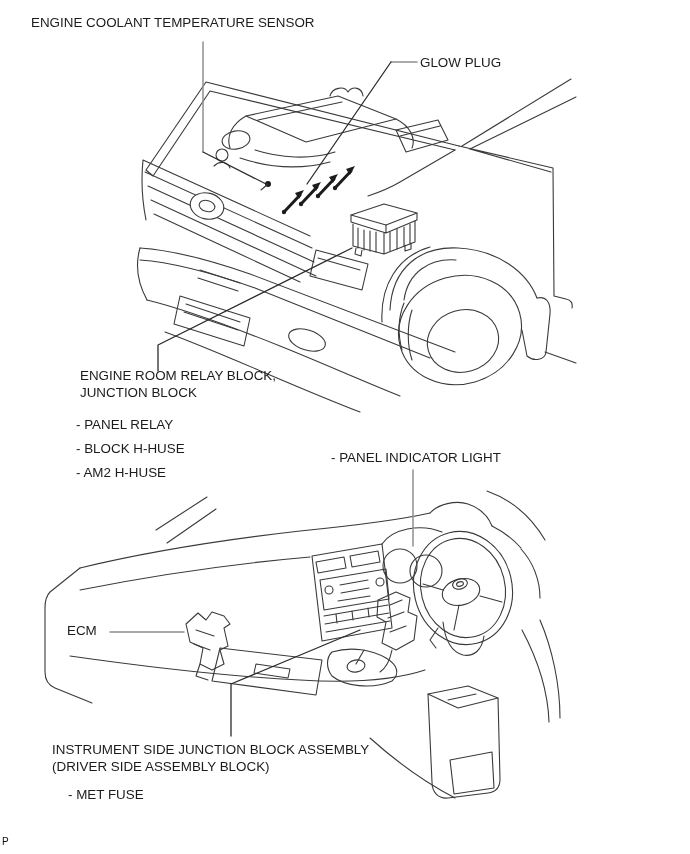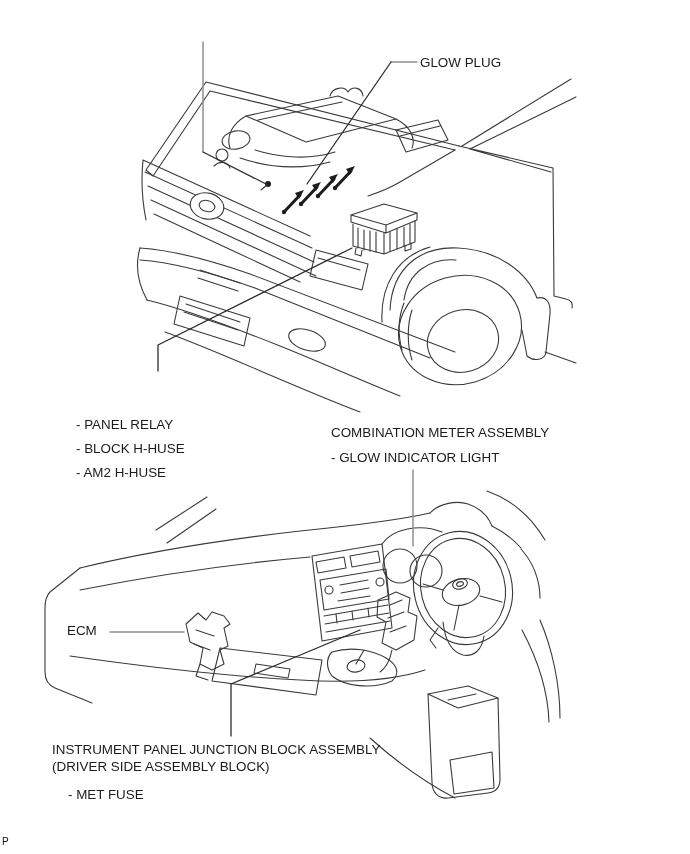--- a/index.html
+++ b/index.html
@@ -185,32 +185,36 @@
       </g>
       <g>
         <path d="M110,632 L184,632" stroke="#8f8f8f" stroke-width="1.5"></path>
       </g>
       <g>
         <path d="M231,736 L231,684 L360,630" stroke="#2b2b2b" stroke-width="1.3"></path>
       </g>
     </g>
   </svg>
 
+  <div class="lbl" style="left:31px;top:14px">ENGINE COOLANT TEMPERATURE SENSOR</div>
 
   <div class="lbl" style="left:420px;top:54px">GLOW PLUG</div>
 
+  <div class="lbl" style="left:80px;top:367px">
+    <div>ENGINE ROOM RELAY BLOCK,</div>
+    <div>JUNCTION BLOCK</div>
+  </div>
   <div class="lbl" style="left:76px;top:416px">- PANEL RELAY</div>
   <div class="lbl" style="left:76px;top:440px">- BLOCK H-HUSE</div>
   <div class="lbl" style="left:76px;top:464px">- AM2 H-HUSE</div>
 
-  <div class="lbl" style="left:331px;top:424px">COMBINATION METER ASSEMBLY</div>
-  <div class="lbl" style="left:331px;top:449px">- GLOW INDICATOR LIGHT</div>
+  <div class="lbl" style="left:331px;top:449px">- PANEL INDICATOR LIGHT</div>
 
   <div class="lbl" style="left:67px;top:622px">ECM</div>
 
   <div class="lbl" style="left:52px;top:741px">
-    <div>INSTRUMENT PANEL JUNCTION BLOCK ASSEMBLY</div>
+    <div>INSTRUMENT SIDE JUNCTION BLOCK ASSEMBLY</div>
     <div>(DRIVER SIDE ASSEMBLY BLOCK)</div>
   </div>
   <div class="lbl" style="left:68px;top:786px">- MET FUSE</div>
 
   <div class="corner" style="left:2px;top:836px">P</div>
 </div>
 
 </body></html>

